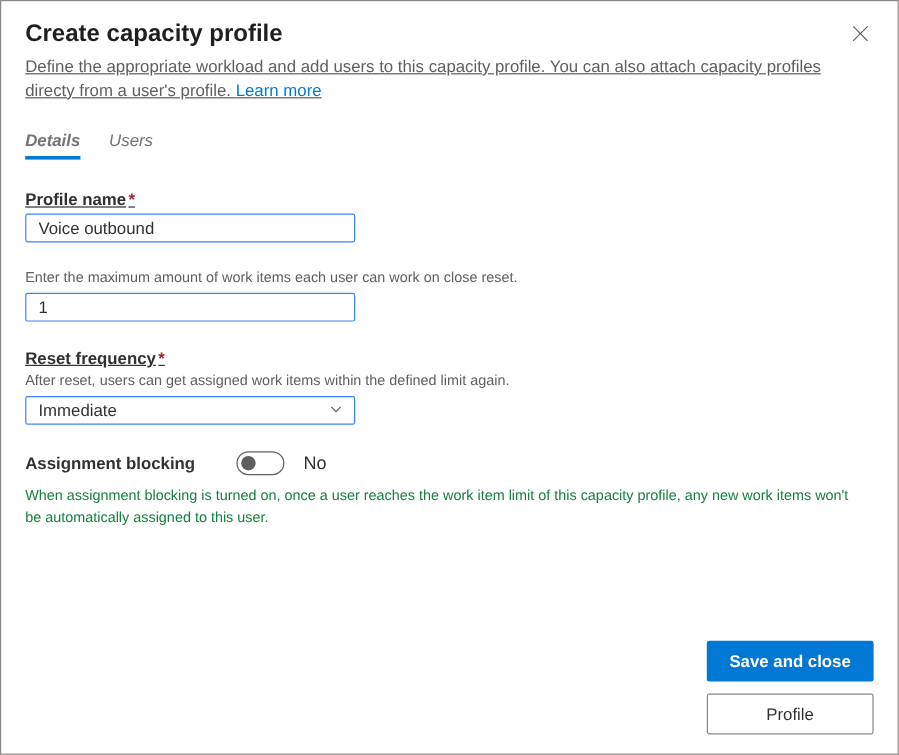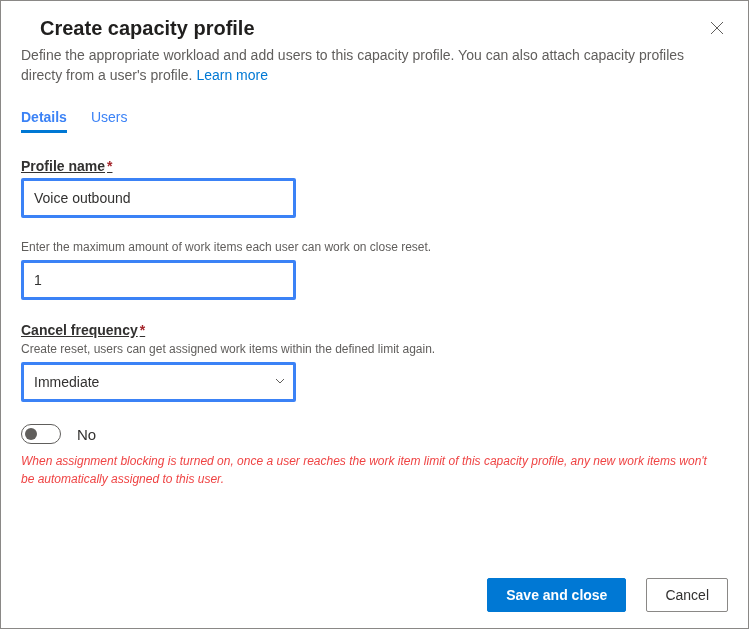--- a/index.html
+++ b/index.html
@@ -11,59 +11,60 @@
       width: 749px;
       height: 629px;
       border: 1px solid #8a8886;
       position: relative;
       padding: 16px 20px;
     }
     .header-row {
       display: flex;
       justify-content: space-between;
       align-items: flex-start;
-      margin-left: 19px;
     }
     .title {
       font-size: 20px;
       font-weight: 600;
       color: #201f1e;
       margin-bottom: 6px;
     }
     .close-icon {
       font-size: 16px;
       color: #605e5c;
       cursor: pointer;
       padding: 4px;
       line-height: 1;
     }
     .subtitle {
       font-size: 14px;
       color: #605e5c;
       line-height: 1.4;
       margin-bottom: 18px;
       max-width: 700px;
+      text-decoration: underline;
     }
     .link {
       color: #0078d4;
       text-decoration: none;
       cursor: pointer;
     }
     .tabs {
       display: flex;
       gap: 24px;
       border-bottom: 1px solid transparent;
       margin-bottom: 24px;
     }
     .tab {
       padding: 6px 0 8px 0;
       cursor: pointer;
       font-size: 14px;
-      color: #3b82f6;
-      position: relative;
+      color: #737373;
+      position: relative;
+      font-style: italic;
     }
     .tab.active {
       font-weight: 600;
     }
     .tab.active::after {
       content: "";
       position: absolute;
       left: 0; right: 0; bottom: 0;
       height: 3px;
       background: #0078d4;
@@ -85,22 +86,22 @@
       margin-left: 2px;
     }
     .field-help {
       font-size: 12px;
       color: #605e5c;
       margin-bottom: 6px;
       white-space: nowrap;
     }
     .text-input, .select-input {
       width: 275px;
-      height: 40px;
-      border: 3px solid #3b82f6;
+      height: 24px;
+      border: 1px solid #3b82f6;
       border-radius: 2px;
       padding: 0 10px;
       font-size: 14px;
       font-family: inherit;
       color: #323130;
       background: #fff;
     }
     .select-wrap {
       position: relative;
       width: 275px;
@@ -146,31 +147,31 @@
       position: absolute;
       top: 3px;
       left: 3px;
     }
     .toggle-value {
       font-size: 15px;
       color: #323130;
     }
     .blocking-help {
       font-size: 12px;
-      color: #ef4444;
+      color: #15803d;
       line-height: 1.5;
       max-width: 700px;
-      font-style: italic;
     }
     .footer {
       position: absolute;
       bottom: 16px;
       right: 20px;
       display: flex;
-      gap: 20px;
+      gap: 10px;
+      flex-direction: column;
     }
     .btn {
       height: 34px;
       padding: 0 18px;
       font-size: 14px;
       font-family: inherit;
       border-radius: 2px;
       cursor: pointer;
       border: 1px solid #8a8886;
       background: #fff;
@@ -211,37 +212,38 @@
   <input type="text" class="text-input" value="Voice outbound" style="">
 </div>
 
 <div class="field-group">
   <div class="field-help">Enter the maximum amount of work items each user can work on close reset.</div>
   <input type="text" class="text-input" value="1" style="">
 </div>
 
 <div class="field-group">
   <label class="field-label">
-    <span>Cancel frequency</span><span class="required">*</span>
+    <span>Reset frequency</span><span class="required">*</span>
   </label>
-  <div class="field-help">Create reset, users can get assigned work items within the defined limit again.</div>
+  <div class="field-help">After reset, users can get assigned work items within the defined limit again.</div>
   <div class="select-wrap">
     <input type="text" readonly="" class="select-input" value="Immediate" style="">
     <span class="chevron">
       <svg width="12" height="12" viewBox="0 0 12 12">
           <path d="M2 4 L6 8 L10 4" stroke="#605e5c" stroke-width="1" fill="none"></path>
         </svg>
     </span>
   </div>
 </div>
 
 <div class="toggle-row">
+  <span class="toggle-label">Assignment blocking</span>
   <div class="toggle">
     <div class="toggle-knob"></div>
   </div>
   <span class="toggle-value">No</span>
 </div>
 <p class="blocking-help">When assignment blocking is turned on, once a user reaches the work item limit of this capacity profile, any new work items won't be automatically assigned to this user.</p>
 
 <div class="footer">
   <button class="btn btn-primary">Save and close</button>
-  <button class="btn">Cancel</button>
+  <button class="btn">Profile</button>
 </div>
 
 </body></html>

